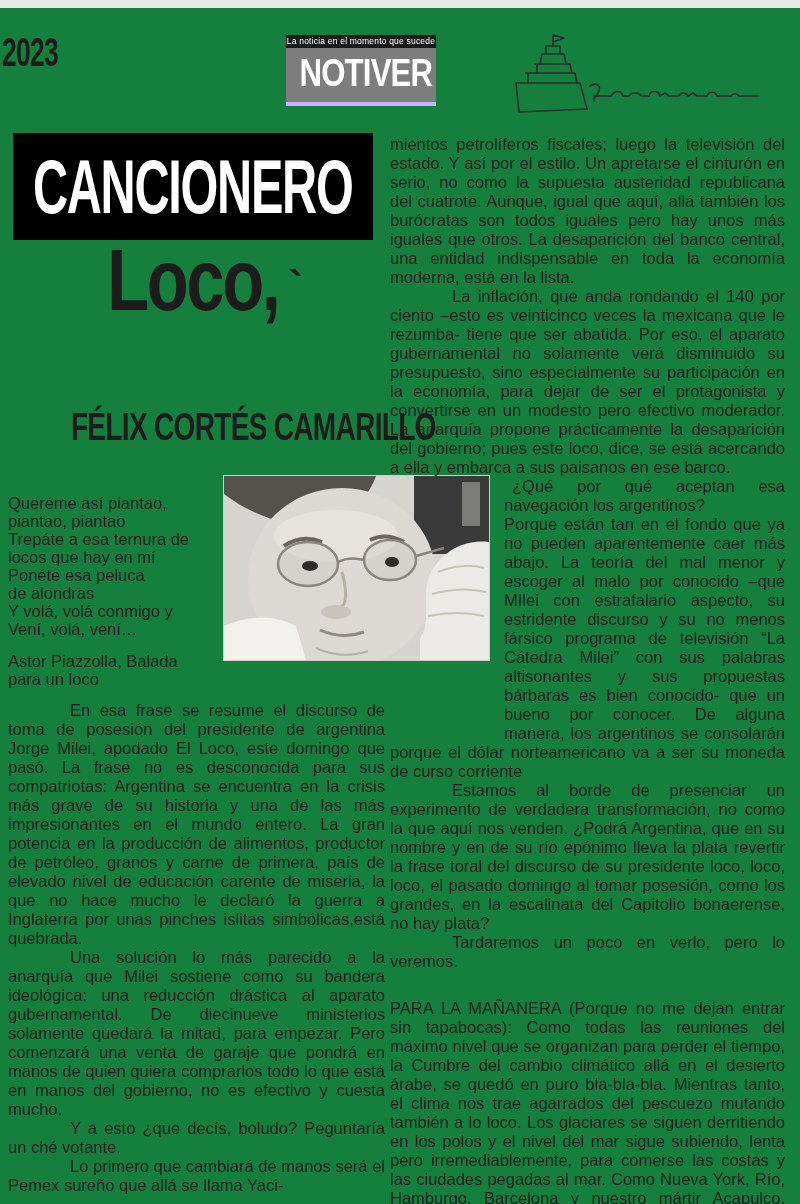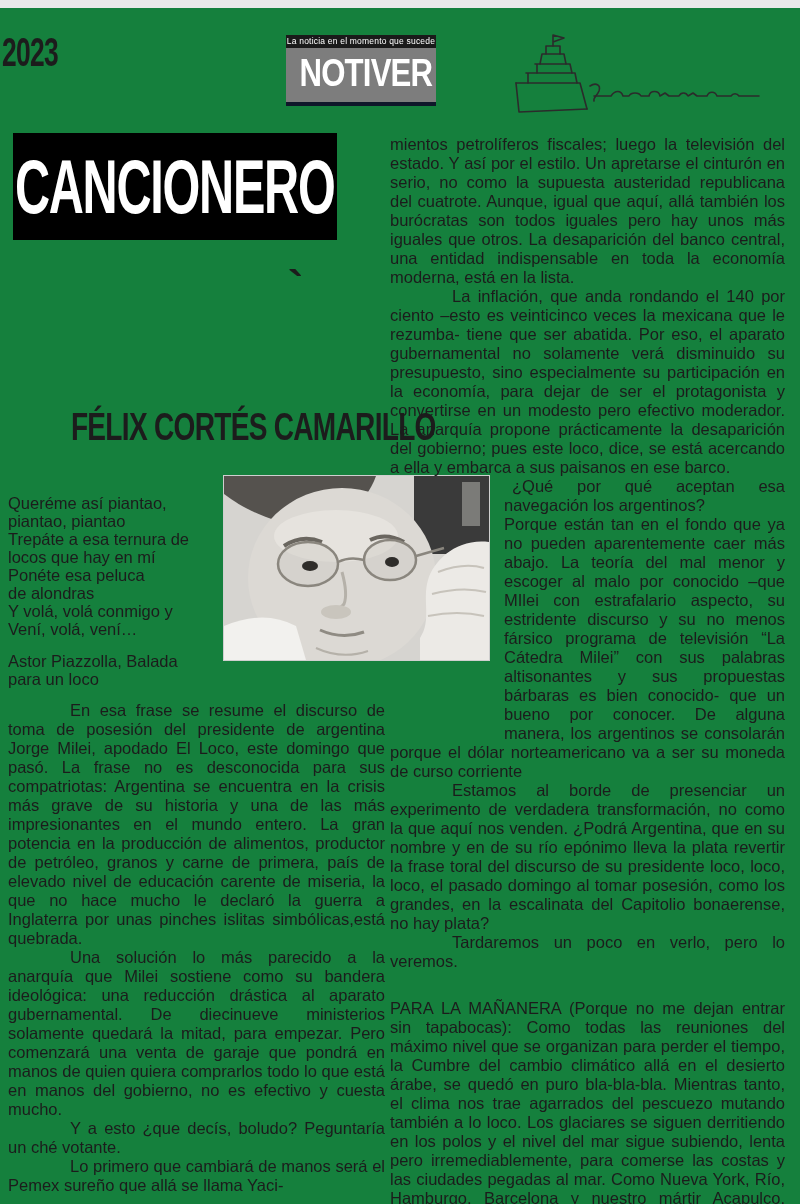--- a/index.html
+++ b/index.html
@@ -7,29 +7,29 @@
     position:relative;width:800px;height:1204px;margin:8px auto;
     background:#15803d;overflow:hidden;
     font-family:"Liberation Sans","DejaVu Sans",sans-serif;color:#1c1c1c;
   }
   .cx{display:inline-block;white-space:nowrap;}
 
   
   .year{position:absolute;left:2px;top:22px;font-size:40px;font-weight:bold;
         letter-spacing:-1px;transform:scaleX(0.66);transform-origin:left center;}
   .logo{position:absolute;left:286px;top:27px;width:150px;height:67px;
-        background:#7d7d7d;border-bottom:4px solid #0f172a;text-align:center;}
+        background:#7d7d7d;border-bottom:4px solid #c4b5fd;text-align:center;}
   .logo-strip{background:#1a1a1a;color:#fff;font-size:8.5px;line-height:13px;
         height:13px;overflow:hidden;letter-spacing:0.2px;}
   .logo-name{color:#ffffff;font-weight:bold;font-size:38px;line-height:50px;
         letter-spacing:-1px;transform:scaleX(0.82);transform-origin:center;}
   .sketch{position:absolute;left:493px;top:22px;}
 
   
-  .banner{position:absolute;left:13px;top:125px;width:324px;height:107px;
+  .banner{position:absolute;left:13px;top:125px;width:360px;height:107px;
         background:#000;display:flex;align-items:center;justify-content:center;}
   .banner .cx{color:#fff;font-weight:bold;font-size:76px;letter-spacing:-2px;
         transform:scaleX(0.64);}
   .title-wrap{position:absolute;left:0;top:0;width:385px;text-align:center;line-height:1;}
   .title1{top:228px;}
   .title2{top:308px;}
   .title-wrap .cx{font-weight:bold;font-size:88px;letter-spacing:-3px;}
   .title1 .cx{transform:scaleX(0.78);}
   .title2 .cx{transform:scaleX(0.86);}
   .accent{position:absolute;left:288px;top:252px;font-size:46px;font-weight:bold;}
@@ -75,20 +75,23 @@
       <path d="M23,53 L26,82 L94,79"></path>
       <path d="M97,56 C103,52 108,55 106,61 C104,66 100,67 101,71"></path>
       <path d="M101,66 H118 C122,60 128,60 130,66 H136 C138,62 146,62 148,66 H156 C157,60 166,60 167,66 L172,63 L176,66 H186 C188,62 193,62 195,66 L200,63 L204,66 H214 C216,61 222,61 224,66 H238 C240,63 244,63 246,66 H266"></path>
     </svg>
   </div>
 
   <div class="banner">
     <span class="cx">CANCIONERO</span>
   </div>
 
+  <div class="title-wrap title1">
+    <span class="cx">Loco,</span>
+  </div>
   <div class="accent">`</div>
 
   <div class="author">
     <span class="cx">FÉLIX CORTÉS CAMARILLO</span>
   </div>
 
   <div class="poem">
     <div class="poem-line"> Queréme así piantao,</div>
     <div class="poem-line">piantao, piantao</div>
     <div class="poem-line">Trepáte a esa ternura de</div>

